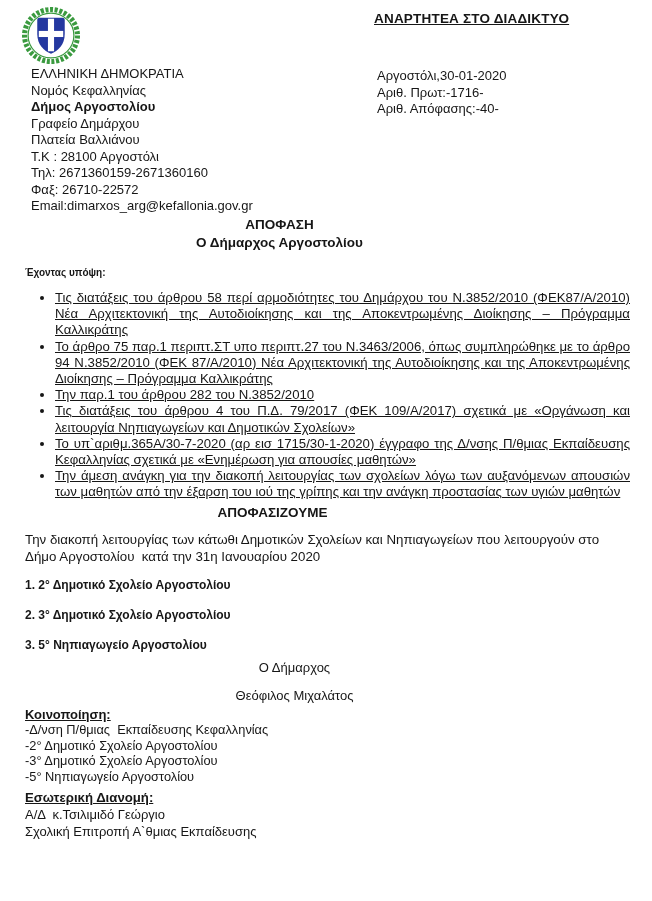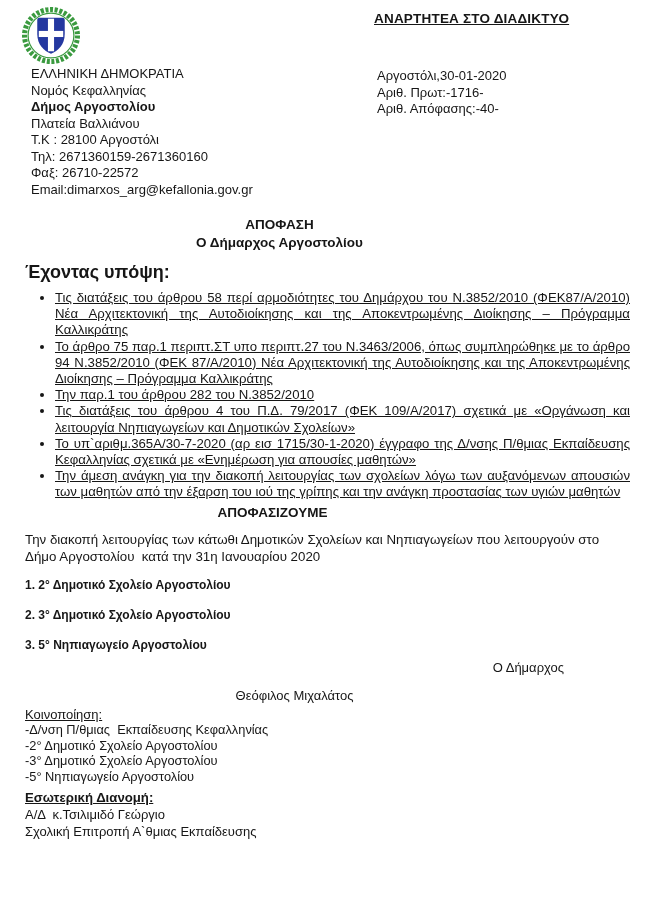--- a/index.html
+++ b/index.html
@@ -18,38 +18,38 @@
   .refblock{position:absolute;top:68px;left:377px;line-height:16.5px;}
   .bold{font-weight:bold;}
   .content{
     position:absolute;top:216px;left:0;width:652px;
     padding:0 22px 0 25px;box-sizing:border-box;
   }
   .title-block{
     text-align:center;font-weight:bold;font-size:13.5px;line-height:17.5px;
     padding-right:96px;
   }
-  .having{font-weight:bold;font-size:18px;margin-top:13px;line-height:17px;}
+  .having{font-weight:bold;font-size:10px;margin-top:13px;line-height:17px;}
   ul.considerations{
     margin:9px 0 0 0;padding-left:30px;list-style:disc outside;
     text-align:justify;line-height:16.2px;font-size:13.2px;
   }
   ul.considerations li{margin:0;padding:0;text-decoration:underline;}
   .operative-heading{
     text-align:center;font-weight:bold;font-size:13.5px;line-height:17px;
     padding-right:110px;margin-top:3px;
   }
   .operative-text{margin-top:10px;line-height:17.5px;font-size:13.3px;white-space:pre-wrap;}
   .schools{margin-top:11px;}
   .school-item{font-weight:bold;font-size:12px;line-height:17px;margin-bottom:13px;}
   .school-item:last-child{margin-bottom:0;}
-  .sig-role{text-align:right;padding-right:66px;margin-top:5px;line-height:17px;}
+  .sig-role{text-align:center;padding-right:66px;margin-top:5px;line-height:17px;}
   .sig-name{text-align:center;padding-right:66px;margin-top:11px;line-height:17px;}
   .notify{margin-top:3px;font-size:12.8px;line-height:15.5px;}
-  .notify-label{font-weight:normal;text-decoration:underline;font-size:13px;}
+  .notify-label{font-weight:bold;text-decoration:underline;font-size:13px;}
   .notify-item{white-space:pre-wrap;}
   .internal{margin-top:6px;font-size:13px;line-height:17.5px;}
   .internal-label{font-weight:bold;text-decoration:underline;font-size:13.2px;line-height:15.5px;}
   .internal-item{white-space:pre-wrap;}
 </style>
 </head>
 <body>
 
 <div class="page">
 
@@ -64,20 +64,21 @@
       </g>
     </svg>
   </div>
 
   <div class="posted">ΑΝΑΡΤΗΤΕΑ ΣΤΟ ΔΙΑΔΙΚΤΥΟ</div>
 
   <div class="agency">
     <div>ΕΛΛΗΝΙΚΗ ΔΗΜΟΚΡΑΤΙΑ</div>
     <div>Νομός Κεφαλληνίας</div>
     <div class="bold">Δήμος Αργοστολίου</div>
+    <div>Γραφείο Δημάρχου</div>
     <div>Πλατεία Βαλλιάνου</div>
     <div>Τ.Κ : 28100 Αργοστόλι</div>
     <div>Τηλ: 2671360159-2671360160</div>
     <div>Φαξ: 26710-22572</div>
     <div>Email:dimarxos_arg@kefallonia.gov.gr</div>
   </div>
 
   <div class="refblock">
     <div>Αργοστόλι,30-01-2020</div>
     <div>Αριθ. Πρωτ:-1716-</div>

